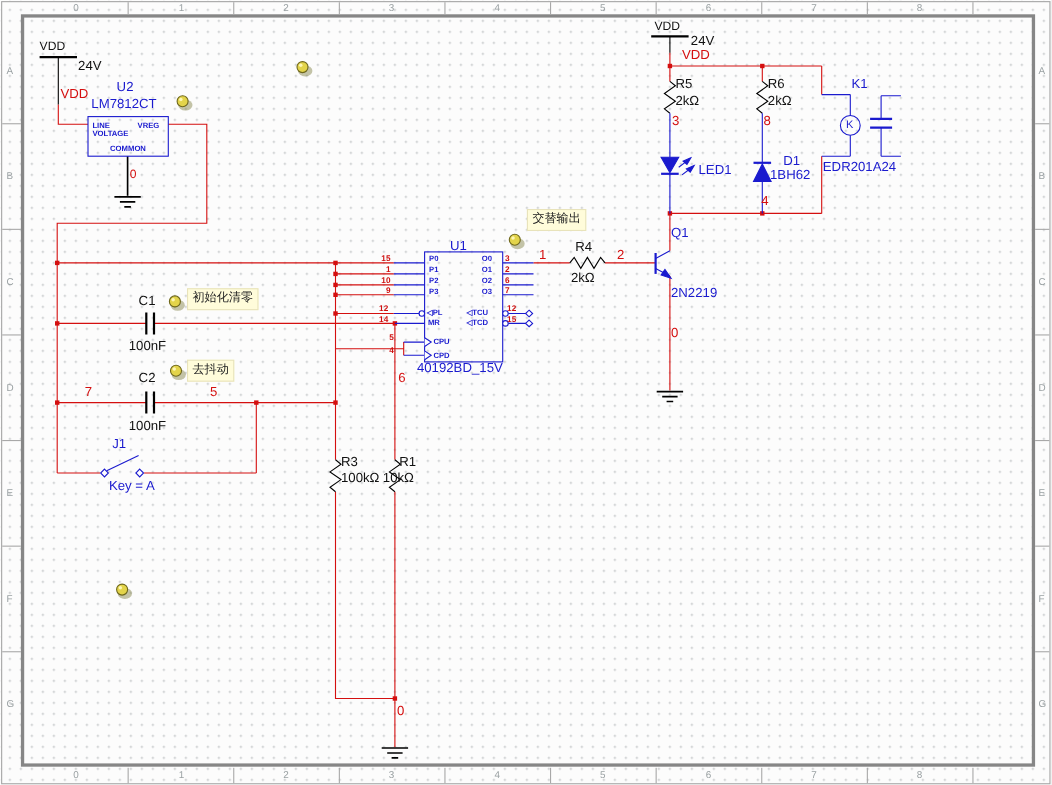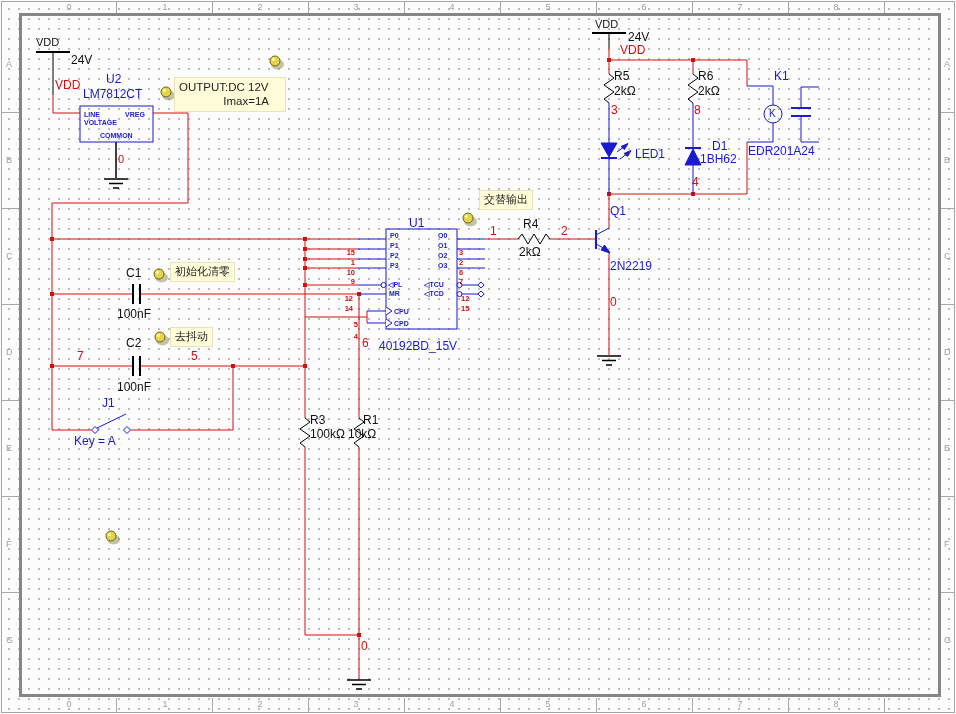--- a/index.html
+++ b/index.html
@@ -11,21 +11,21 @@
   .frame{position:absolute;left:19px;top:13px;right:15px;bottom:17px;border:3px solid #868686;}
   .tickv{position:absolute;width:1px;background:#a8a8a8;}
   .tickh{position:absolute;height:1px;background:#a8a8a8;}
   .rul{position:absolute;font-size:9px;color:#9aa1a3;line-height:1;}
   .cx{transform:translateX(-50%);}
   .t{position:absolute;white-space:nowrap;line-height:1;font-size:12px;color:#111;}
   .b{font-weight:normal;}
   .blue{color:#1a1ace;}
   .red{color:#d40f0f;}
   .tiny{font-size:7px;font-weight:bold;}
-  .pnum{font-size:7.5px;font-weight:bold;color:#cf1010;margin-top:18px;}
+  .pnum{font-size:7.5px;font-weight:bold;color:#cf1010;}
   .note{position:absolute;background:#fffcda;border:1px solid #e8e3bb;color:#222;
     font-size:11px;line-height:1.25;padding:2px 4px;white-space:nowrap;}
   .title{font-size:17px;letter-spacing:2px;color:#cc2a2a;padding:4px 10px;border:1px solid #efe9c0;}
   svg{position:absolute;left:0;top:0;}
 </style>
 </head>
 <body>
 
 <div class="sheet">
 
@@ -234,24 +234,20 @@
           <circle cx="-2.6" cy="-2.6" r="1.6" fill="#fdf6b4"></circle>
         </g>
       <g transform="translate(112,537)">
           <ellipse cx="1.5" cy="2.5" rx="6.5" ry="5" fill="#8a8a52" opacity=".5"></ellipse>
           <circle cx="-1" cy="-1" r="5" fill="#e3d44a" stroke="#6e671c"></circle>
           <circle cx="-2.6" cy="-2.6" r="1.6" fill="#fdf6b4"></circle>
         </g>
     </g>
   </svg>
 
-  <div class="note" style="left:174px;top:77px;width:102px;font-size:11.5px">
-    <div>OUTPUT:DC 12V</div>
-    <div style="text-align:right;padding-right:12px">Imax=1A</div>
-  </div>
   <div class="note" style="left:170px;top:262px">初始化清零</div>
   <div class="note" style="left:170px;top:327px">去抖动</div>
   <div class="note" style="left:479px;top:190px">交替输出</div>
 
   <div class="t b" style="left:36px;top:37px;font-size:11px">VDD</div>
   <div class="t" style="left:71px;top:54px">24V</div>
   <div class="t b red" style="left:55px;top:79px">VDD</div>
 
   <div class="t b blue" style="left:106px;top:73px">U2</div>
   <div class="t b blue" style="left:83px;top:88px">LM7812CT</div>
@@ -261,24 +257,24 @@
   <div class="t tiny blue" style="left:100px;top:132px">COMMON</div>
   <div class="t b red" style="left:118px;top:154px;font-size:11px">0</div>
 
   <div class="t b" style="left:126px;top:267px">C1</div>
   <div class="t b" style="left:117px;top:308px">100nF</div>
   <div class="t b" style="left:126px;top:337px">C2</div>
   <div class="t b" style="left:117px;top:381px">100nF</div>
   <div class="t b red" style="left:77px;top:350px">7</div>
   <div class="t b red" style="left:191px;top:350px">5</div>
   <div class="t b blue" style="left:102px;top:397px">J1</div>
-  <div class="t b blue" style="left:74px;top:435px">Key = A</div>
+  <div class="t b blue" style="left:99px;top:435px">Key = A</div>
 
   <div class="t b blue" style="left:409px;top:217px">U1</div>
-  <div class="t b blue" style="left:379px;top:340px">40192BD_15V</div>
+  <div class="t b blue" style="left:379px;top:328px">40192BD_15V</div>
   <div class="t tiny blue" style="left:390px;top:232px">P0</div>
   <div class="t tiny blue" style="left:390px;top:242px">P1</div>
   <div class="t tiny blue" style="left:390px;top:252px">P2</div>
   <div class="t tiny blue" style="left:390px;top:262px">P3</div>
   <div class="t tiny blue" style="left:388px;top:281px">◁PL</div>
   <div class="t tiny blue" style="left:389px;top:290px">MR</div>
   <div class="t tiny blue" style="left:394px;top:308px">CPU</div>
   <div class="t tiny blue" style="left:394px;top:320px">CPD</div>
   <div class="t tiny blue" style="left:438px;top:232px">O0</div>
   <div class="t tiny blue" style="left:438px;top:242px">O1</div>

